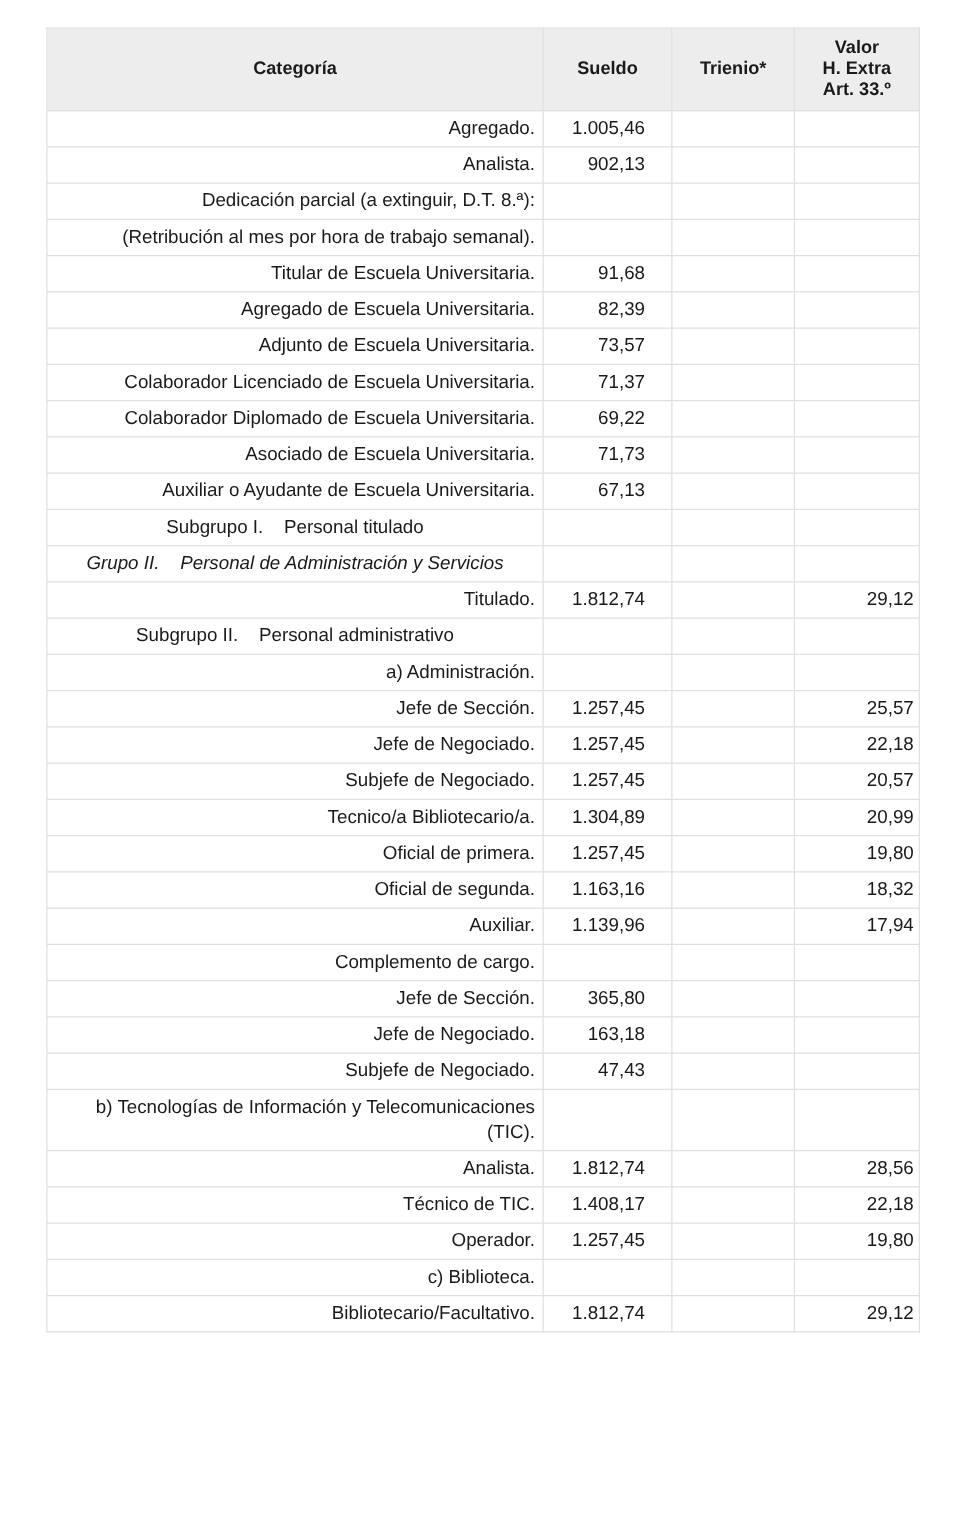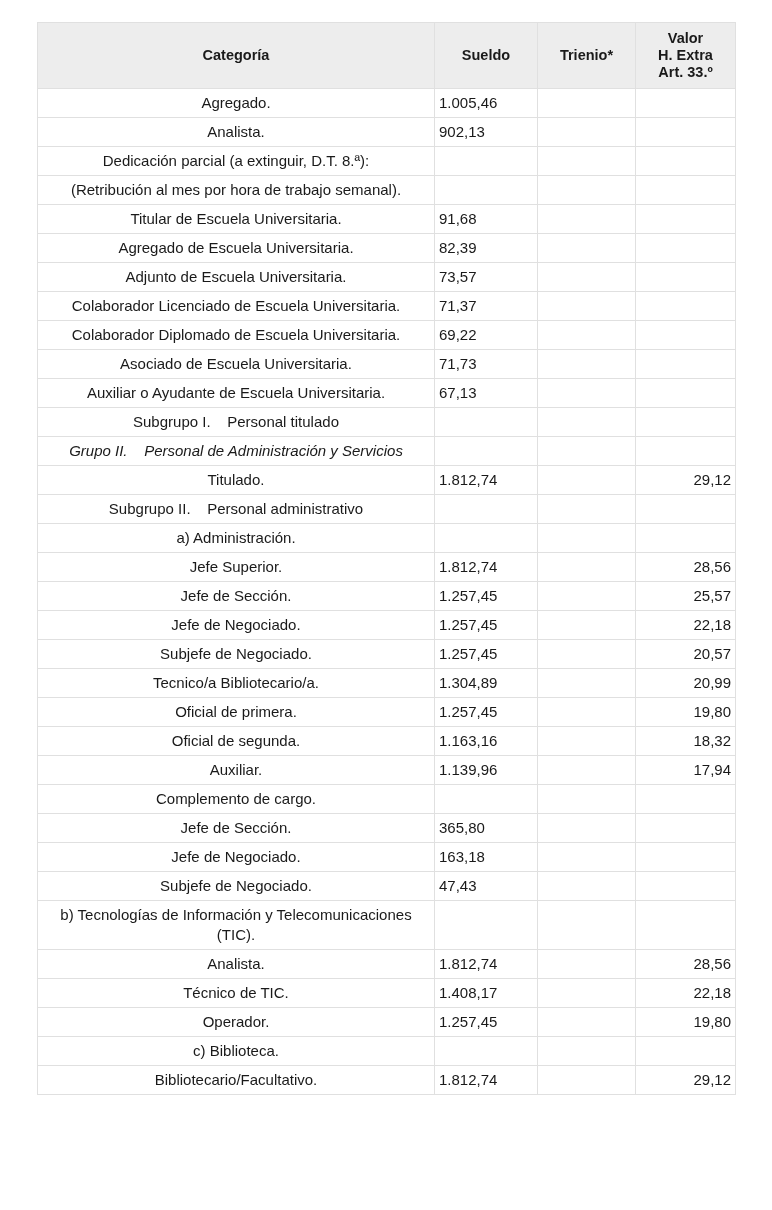--- a/index.html
+++ b/index.html
@@ -49,24 +49,24 @@
   }
   td {
     font-size: 15px;
     line-height: 20px;
     vertical-align: middle;
     padding: 4px 4px;
     height: 29px;
     border: 1px solid var(--border);
     white-space: pre-wrap;
   }
-  td.cat { text-align: center; padding-left: 6px; padding-right: 6px; }
+  td.cat { text-align: right; padding-left: 6px; padding-right: 6px; }
   td.cat.group { text-align: center; font-style: italic; }
   td.cat.subgroup { text-align: center; }
-  td.sueldo { text-align: left; padding-right: 21px; }
+  td.sueldo { text-align: right; padding-right: 21px; }
   td.trienio { text-align: center; }
   td.valor { text-align: right; }
 </style>
 </head>
 <body>
 
 <div class="page">
   <table class="salary">
     <colgroup>
       <col class="c-cat">
@@ -175,26 +175,20 @@
           <td class="trienio"></td>
           <td class="valor"></td>
         </tr>
         <tr>
           <td class="cat">a) Administración.</td>
           <td class="sueldo"></td>
           <td class="trienio"></td>
           <td class="valor"></td>
         </tr>
         <tr>
-          <td class="cat">Jefe Superior.</td>
-          <td class="sueldo">1.812,74</td>
-          <td class="trienio"></td>
-          <td class="valor">28,56</td>
-        </tr>
-        <tr>
           <td class="cat">Jefe de Sección.</td>
           <td class="sueldo">1.257,45</td>
           <td class="trienio"></td>
           <td class="valor">25,57</td>
         </tr>
         <tr>
           <td class="cat">Jefe de Negociado.</td>
           <td class="sueldo">1.257,45</td>
           <td class="trienio"></td>
           <td class="valor">22,18</td>

